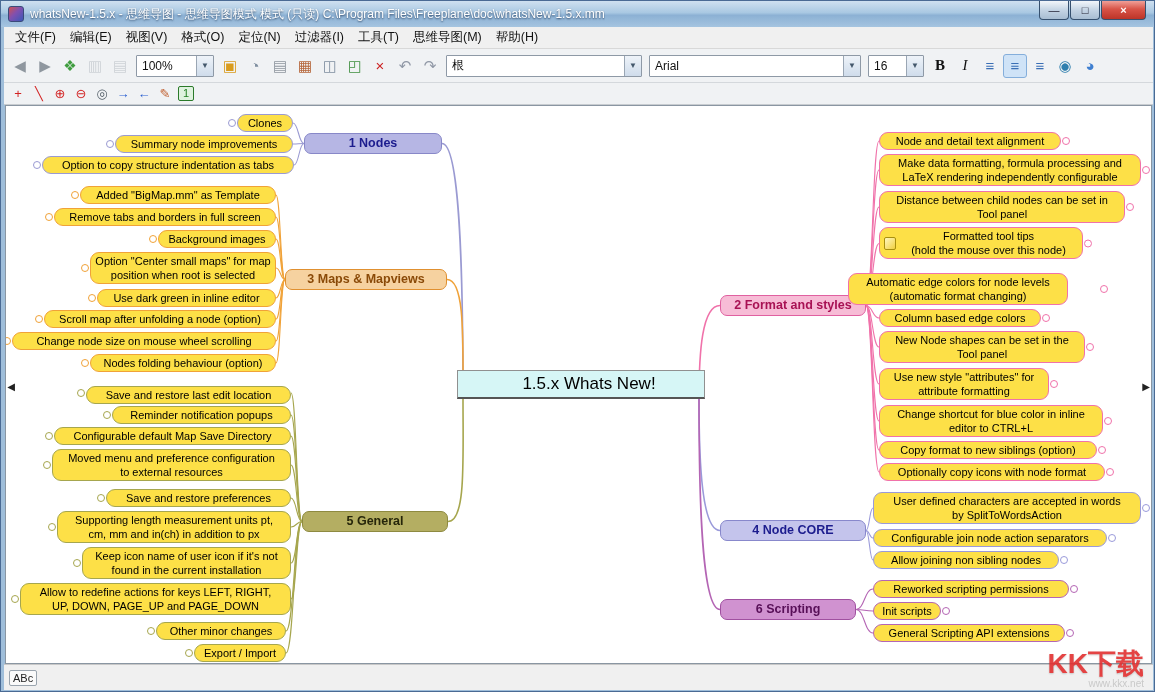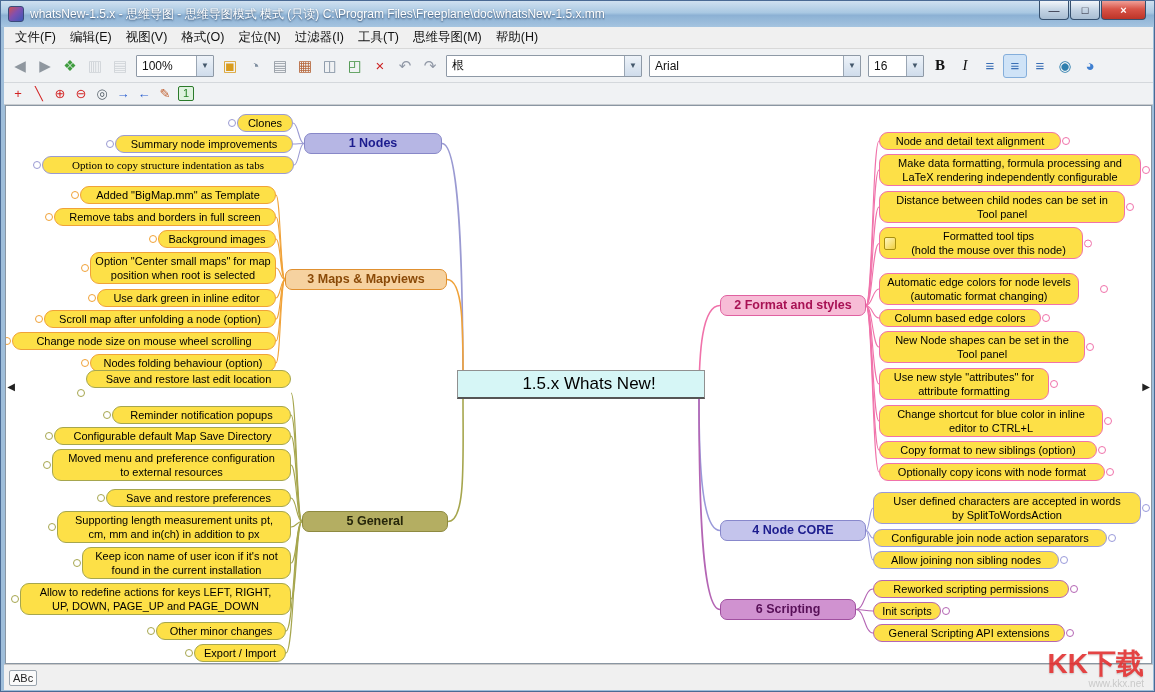--- a/index.html
+++ b/index.html
@@ -289,21 +289,21 @@
       </svg>
     <div id="map-nodes">
         <div class="root-node" style="left: 451px; top: 264px; width: 248px; height: 29px; padding-left: 16px;">1.5.x Whats New!</div>
         <div class="branch-node" style="left: 298px; top: 27px; width: 138px; height: 21px; background: rgb(182, 182, 228); color: rgb(28, 28, 142); border-color: rgb(136, 136, 200);">1 Nodes</div>
         <div class="leaf-node" style="left: 231px; top: 8px; width: 56px; border-color: rgb(154, 154, 210);">
           <span class="leaf-text">Clones</span>
         </div>
         <div class="leaf-node" style="left: 109px; top: 29px; width: 178px; border-color: rgb(154, 154, 210);">
           <span class="leaf-text">Summary node improvements</span>
         </div>
-        <div class="leaf-node" style="left: 36px; top: 50px; width: 252px; border-color: rgb(154, 154, 210); font-family: Liberation Serif, serif;">
+        <div class="leaf-node" style="left: 36px; top: 50px; width: 252px; border-color: rgb(154, 154, 210);">
           <span class="leaf-text">Option to copy structure indentation as tabs</span>
         </div>
         <div class="branch-node" style="left: 279px; top: 163px; width: 162px; height: 21px; background: rgb(246, 210, 160); color: rgb(138, 74, 8); border-color: rgb(224, 144, 48);">3 Maps &amp; Mapviews</div>
         <div class="leaf-node" style="left: 74px; top: 80px; width: 196px; border-color: rgb(240, 162, 56);">
           <span class="leaf-text">Added "BigMap.mm" as Template</span>
         </div>
         <div class="leaf-node" style="left: 48px; top: 102px; width: 222px; border-color: rgb(240, 162, 56);">
           <span class="leaf-text">Remove tabs and borders in full screen</span>
         </div>
         <div class="leaf-node" style="left: 152px; top: 124px; width: 118px; border-color: rgb(240, 162, 56);">
@@ -319,21 +319,21 @@
         <div class="leaf-node" style="left: 38px; top: 204px; width: 232px; border-color: rgb(240, 162, 56);">
           <span class="leaf-text">Scroll map after unfolding a node (option)</span>
         </div>
         <div class="leaf-node" style="left: 6px; top: 226px; width: 264px; border-color: rgb(240, 162, 56);">
           <span class="leaf-text">Change node size on mouse wheel scrolling</span>
         </div>
         <div class="leaf-node" style="left: 84px; top: 248px; width: 186px; border-color: rgb(240, 162, 56);">
           <span class="leaf-text">Nodes folding behaviour (option)</span>
         </div>
         <div class="branch-node" style="left: 296px; top: 405px; width: 146px; height: 21px; background: rgb(180, 174, 98); color: rgb(38, 38, 10); border-color: rgb(142, 138, 64);">5 General</div>
-        <div class="leaf-node" style="left: 80px; top: 264px; width: 205px; border-color: rgb(166, 166, 78); justify-content: flex-end;">
+        <div class="leaf-node" style="left: 80px; top: 280px; width: 205px; border-color: rgb(166, 166, 78); justify-content: flex-end;">
           <span class="leaf-text">Save and restore last edit location</span>
         </div>
         <div class="leaf-node" style="left: 106px; top: 300px; width: 179px; border-color: rgb(166, 166, 78);">
           <span class="leaf-text">Reminder notification popups</span>
         </div>
         <div class="leaf-node" style="left: 48px; top: 321px; width: 237px; border-color: rgb(166, 166, 78);">
           <span class="leaf-text">Configurable default Map Save Directory</span>
         </div>
         <div class="leaf-node" style="left: 46px; top: 343px; width: 239px; border-color: rgb(166, 166, 78);">
           <span class="leaf-text">Moved menu and preference configuration
@@ -370,21 +370,21 @@
         </div>
         <div class="leaf-node" style="left: 873px; top: 85px; width: 246px; border-color: rgb(240, 114, 170);">
           <span class="leaf-text">Distance between child nodes can be set in
 Tool panel</span>
         </div>
         <div class="leaf-node" style="left: 873px; top: 121px; width: 204px; border-color: rgb(240, 114, 170);">
           <span class="note-icon"></span>
           <span class="leaf-text">Formatted tool tips
 (hold the mouse over this node)</span>
         </div>
-        <div class="leaf-node" style="left: 873px; top: 167px; width: 200px; border-color: rgb(240, 114, 170);">
+        <div class="leaf-node" style="left: 842px; top: 167px; width: 220px; border-color: rgb(240, 114, 170);">
           <span class="leaf-text">Automatic edge colors for node levels
 (automatic format changing)</span>
         </div>
         <div class="leaf-node" style="left: 873px; top: 203px; width: 162px; border-color: rgb(240, 114, 170);">
           <span class="leaf-text">Column based edge colors</span>
         </div>
         <div class="leaf-node" style="left: 873px; top: 225px; width: 206px; border-color: rgb(240, 114, 170);">
           <span class="leaf-text">New Node shapes can be set in the
 Tool panel</span>
         </div>

